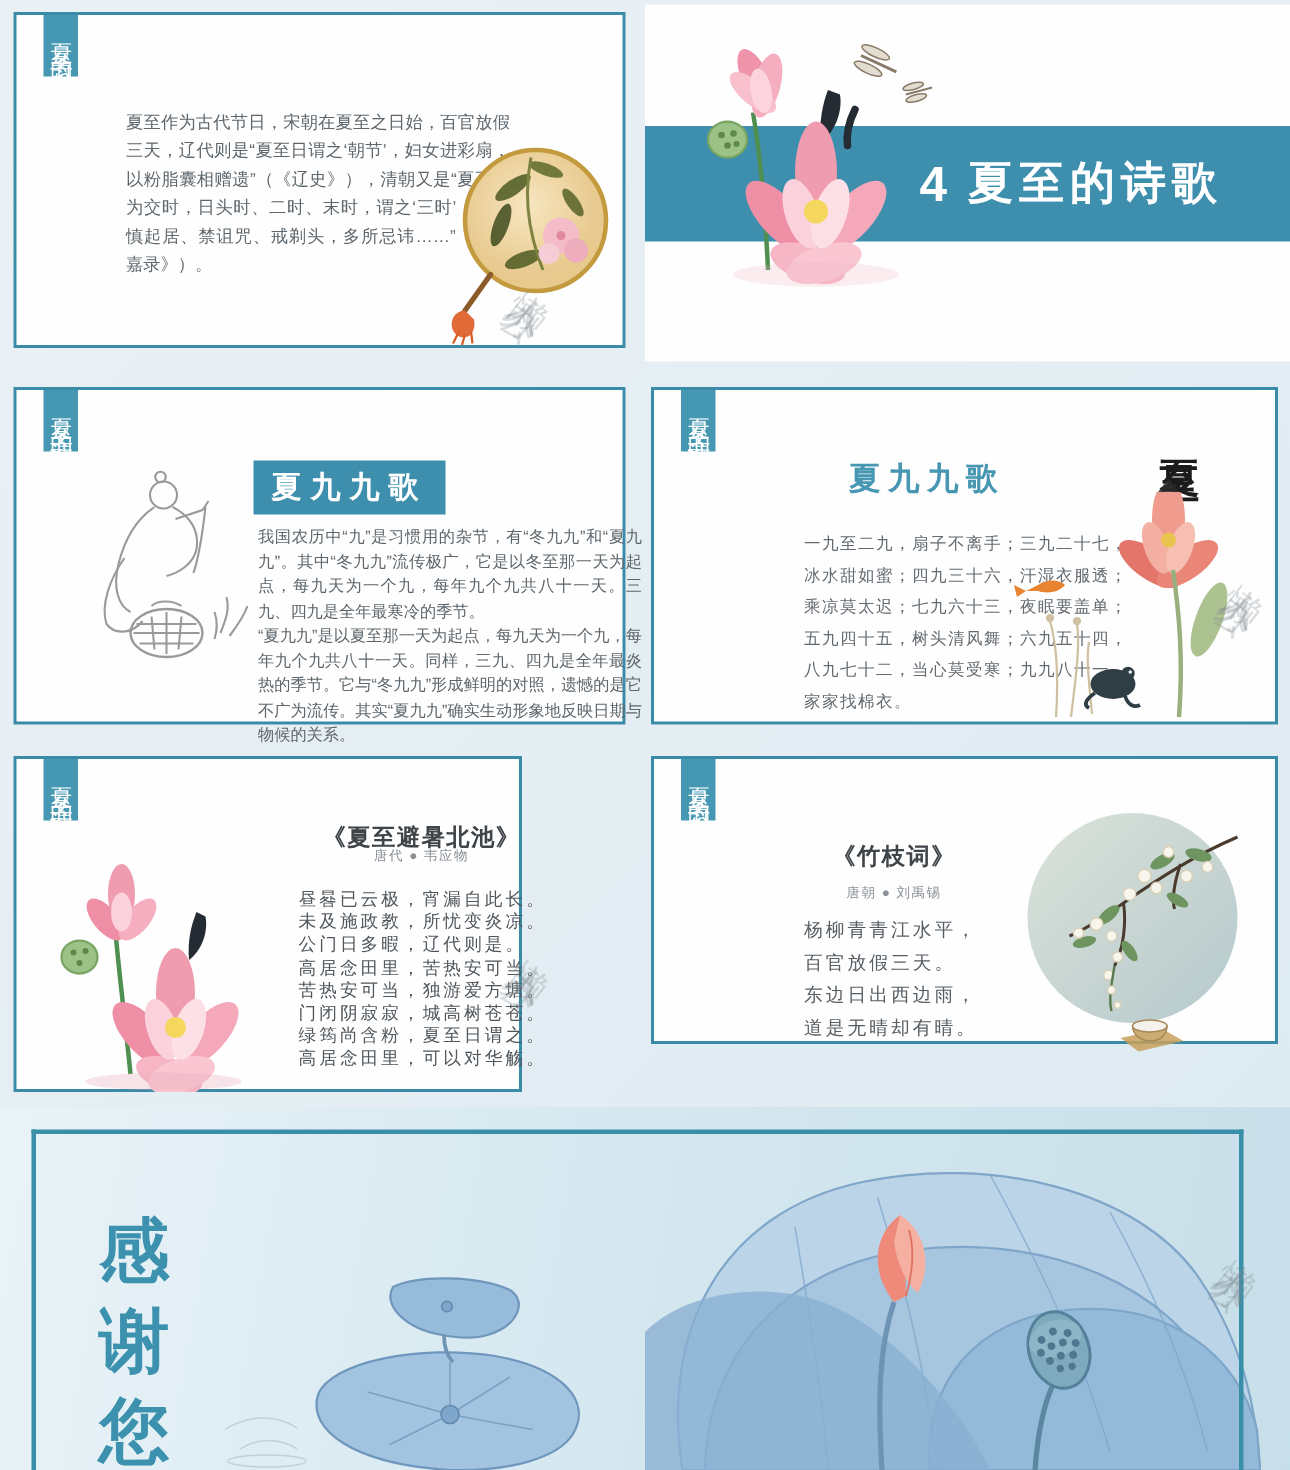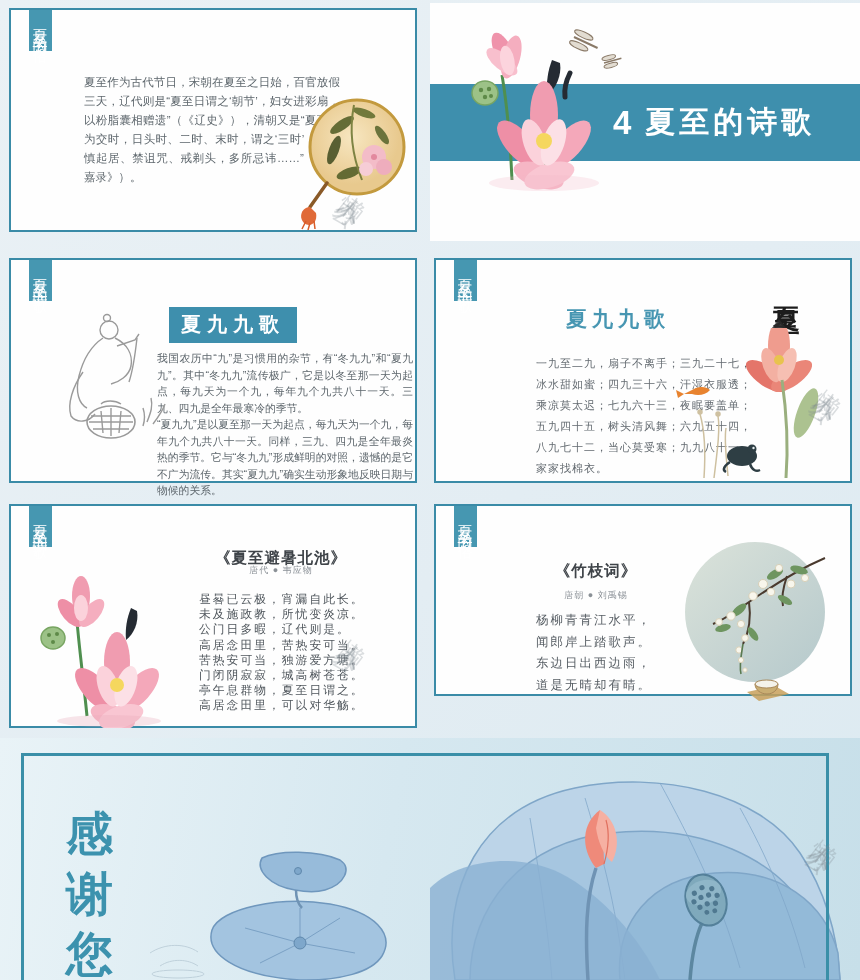--- a/index.html
+++ b/index.html
@@ -130,21 +130,21 @@
         <ellipse cx="6" cy="-4" rx="7" ry="2.2" fill-opacity=".6"></ellipse>
         <ellipse cx="6" cy="4" rx="7" ry="2.2" fill-opacity=".6"></ellipse>
       </g>
     </g>
   </svg>
 </div>
 
 <div class="slide bordered" id="slide3" style="left:9px;top:258px;width:408px;height:225px;">
   <div class="tab">夏至的诗歌</div>
   <div class="title-box">夏九九歌</div>
-  <div class="body-text" style="left:146px;top:90px;width:256px;font-size:10.8px;line-height:16.5px;">
+  <div class="body-text" style="left:161px;top:90px;width:256px;font-size:10.8px;line-height:16.5px;">
     <p style="margin:0;">我国农历中“九”是习惯用的杂节，有“冬九九”和“夏九九”。其中“冬九九”流传极广，它是以冬至那一天为起点，每九天为一个九，每年九个九共八十一天。三九、四九是全年最寒冷的季节。</p>
     <p style="margin:0;">“夏九九”是以夏至那一天为起点，每九天为一个九，每年九个九共八十一天。同样，三九、四九是全年最炎热的季节。它与“冬九九”形成鲜明的对照，遗憾的是它不广为流传。其实“夏九九”确实生动形象地反映日期与物候的关系。</p>
   </div>
   <svg class="abs" style="left:42px;top:52px;" width="120" height="140" viewBox="0 0 120 140">
     <g stroke="#9a9a9a" stroke-width="1.4" fill="none">
       <circle cx="56" cy="18" r="9"></circle>
       <circle cx="54" cy="6" r="3.5"></circle>
       <path d="M50,26 C38,34 30,48 26,64 C22,80 26,92 34,96"></path>
       <path d="M62,26 C74,32 80,42 78,54 C76,64 66,70 58,72"></path>
       <path d="M64,34 L82,28 L86,22"></path>
@@ -190,33 +190,33 @@
     </g>
     <g transform="translate(68,128)">
       <ellipse cx="0" cy="0" rx="15" ry="10" fill="#2e3e44"></ellipse>
       <circle cx="10" cy="-7" r="4.5" fill="#2e3e44"></circle>
       <circle cx="11.5" cy="-8" r="1.2" fill="#e8f0f2"></circle>
       <path d="M-12,6 C-18,10 -20,14 -16,16 M8,8 C10,14 14,16 18,14" stroke="#2e3e44" stroke-width="2.5" fill="none"></path>
     </g>
   </svg>
 </div>
 
-<div class="slide bordered" id="slide5" style="left:9px;top:504px;width:408px;height:224px;">
+<div class="slide bordered" id="slide5" style="left:9px;top:504px;width:339px;height:224px;">
   <div class="tab">夏至的诗歌</div>
   <div class="poem-head" style="left:140px;top:42px;width:260px;font-size:15.5px;">《夏至避暑北池》</div>
   <div class="poem-author" style="left:140px;top:58px;width:260px;">唐代 ● 韦应物</div>
   <div class="poem-block" style="left:188px;top:86px;display:flex;gap:0;line-height:15.2px;font-size:11.8px;color:#4f565c;">
     <div>
       <div class="poem-line">昼晷已云极，</div>
       <div class="poem-line">未及施政教，</div>
       <div class="poem-line">公门日多暇，</div>
       <div class="poem-line">高居念田里，</div>
       <div class="poem-line">苦热安可当，</div>
       <div class="poem-line">门闭阴寂寂，</div>
-      <div class="poem-line">亭午息群物，</div>
+      <div class="poem-line">绿筠尚含粉，</div>
       <div class="poem-line">高居念田里，</div>
     </div>
     <div>
       <div class="poem-line">宵漏自此长。</div>
       <div class="poem-line">所忧变炎凉。</div>
       <div class="poem-line">辽代则是。</div>
       <div class="poem-line">苦热安可当。</div>
       <div class="poem-line">独游爱方塘。</div>
       <div class="poem-line">城高树苍苍。</div>
       <div class="poem-line">夏至日谓之。</div>
@@ -249,21 +249,21 @@
     <ellipse cx="80" cy="155" rx="52" ry="6" fill="#e8a8b8" opacity="0.3"></ellipse>
   </svg>
 </div>
 
 <div class="slide bordered" id="slide6" style="left:434px;top:504px;width:418px;height:192px;">
   <div class="tab">夏至的习俗</div>
   <div class="poem-head" style="left:70px;top:55px;width:180px;font-size:15.5px;">《竹枝词》</div>
   <div class="poem-author" style="left:70px;top:83px;width:180px;">唐朝 ● 刘禹锡</div>
   <div class="poem-block" style="left:100px;top:104px;font-size:12.5px;line-height:21.5px;color:#565d63;">
     <div class="poem-line">杨柳青青江水平，</div>
-    <div class="poem-line">闻郎岸上踏歌声。</div>
+    <div class="poem-line">百官放假三天。</div>
     <div class="poem-line">东边日出西边雨，</div>
     <div class="poem-line">道是无晴却有晴。</div>
   </div>
   <svg class="abs" style="left:243px;top:34px;" width="152" height="168" viewBox="0 0 152 168">
     <defs>
       <linearGradient id="cirG" x1="0" y1="0" x2="1" y2="1">
         <stop offset="0%" stop-color="#dbe3da"></stop>
           <stop offset="55%" stop-color="#c6d4d2"></stop>
           <stop offset="100%" stop-color="#b5c9cc"></stop>
       </linearGradient>

